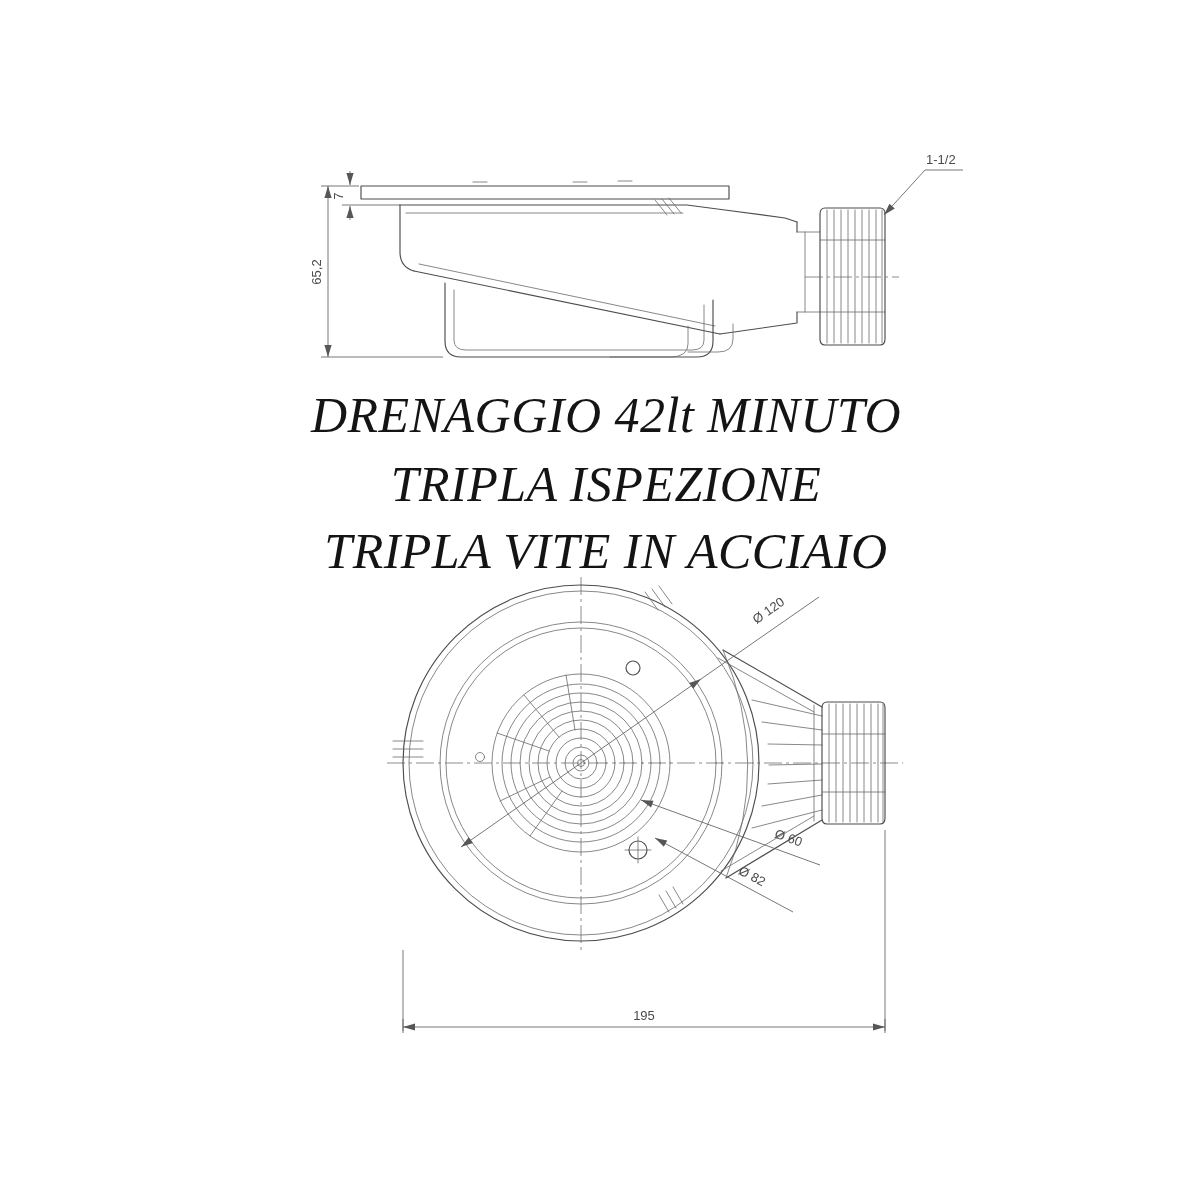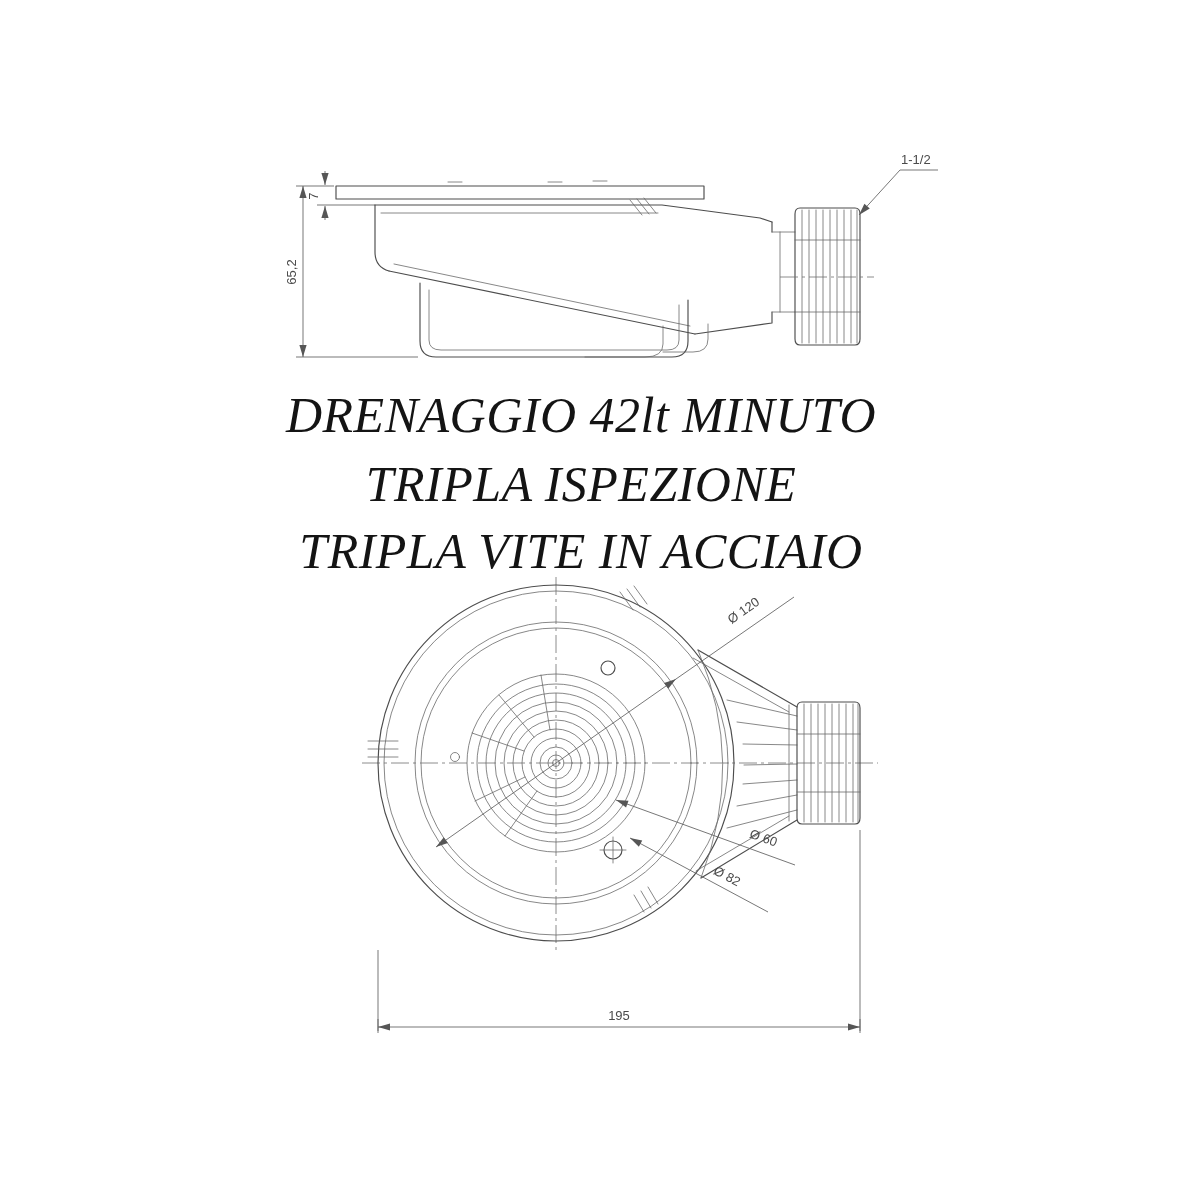--- a/index.html
+++ b/index.html
@@ -1,16 +1,16 @@
 <!DOCTYPE html>
 <html><head>
 <meta charset="utf-8">
 <style>
   html,body{margin:0;padding:0;background:#ffffff;}
-  .canvas{width:1096px;height:1200px;background:#ffffff;position:relative;overflow:hidden;}
+  .canvas{width:1096px;height:1200px;background:#ffffff;position:relative;overflow:hidden;padding-left:25px;}
   svg{display:block;}
   .ln{fill:none;stroke:#4d4d4d;stroke-width:1.15;stroke-linejoin:round;stroke-linecap:round;}
   .ln2{fill:none;stroke:#6a6a6a;stroke-width:0.8;stroke-linejoin:round;stroke-linecap:round;}
   .cl{fill:none;stroke:#6f6f6f;stroke-width:0.8;stroke-dasharray:18 4 3 4;}
   .dim{fill:none;stroke:#5e5e5e;stroke-width:0.85;}
   .dimtxt{font-family:"Liberation Sans",sans-serif;font-size:13px;fill:#4a4a4a;}
   .titletxt{font-family:"Liberation Serif",serif;font-style:italic;font-size:50px;fill:#141414;letter-spacing:0.5px;}
 </style>
 </head>
 <body>

